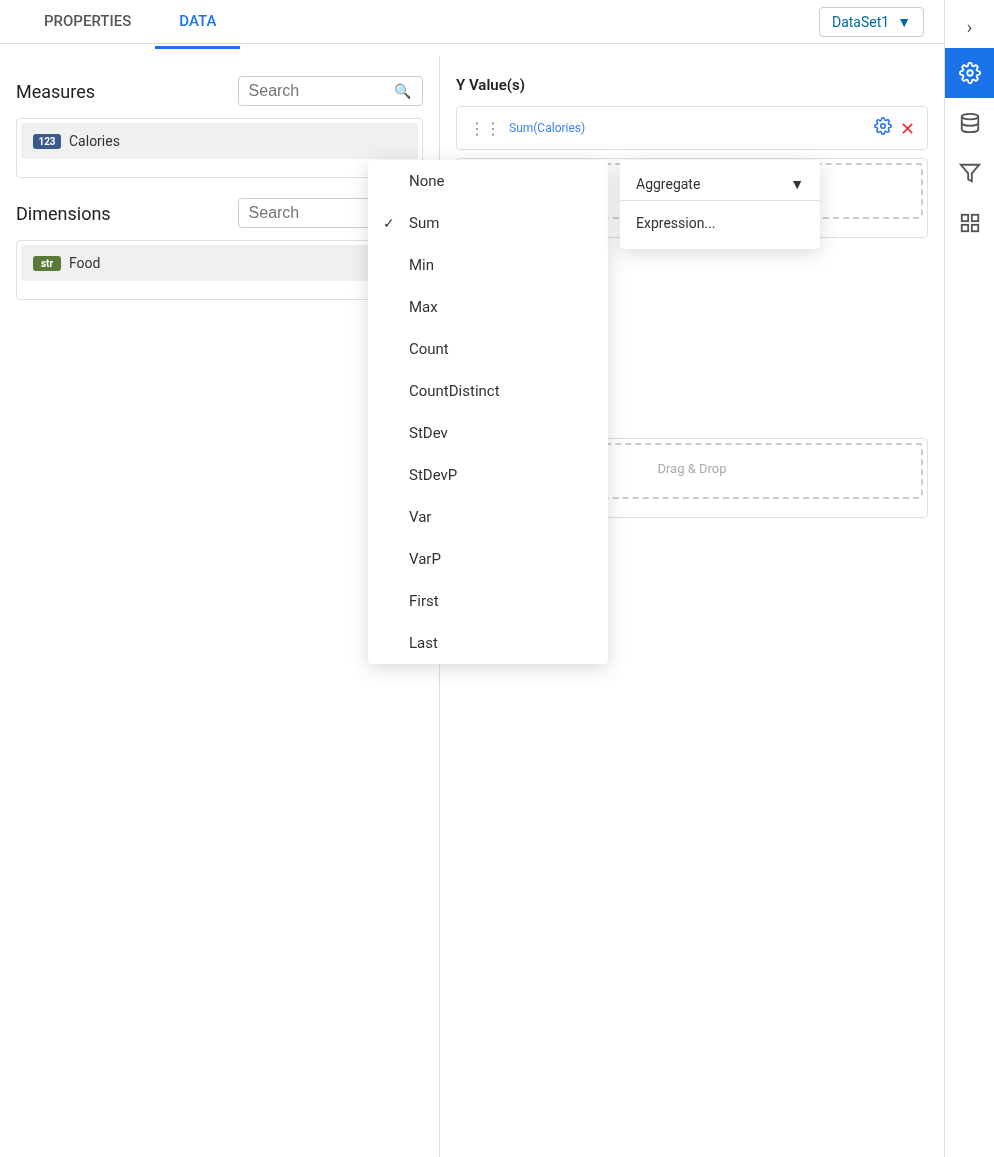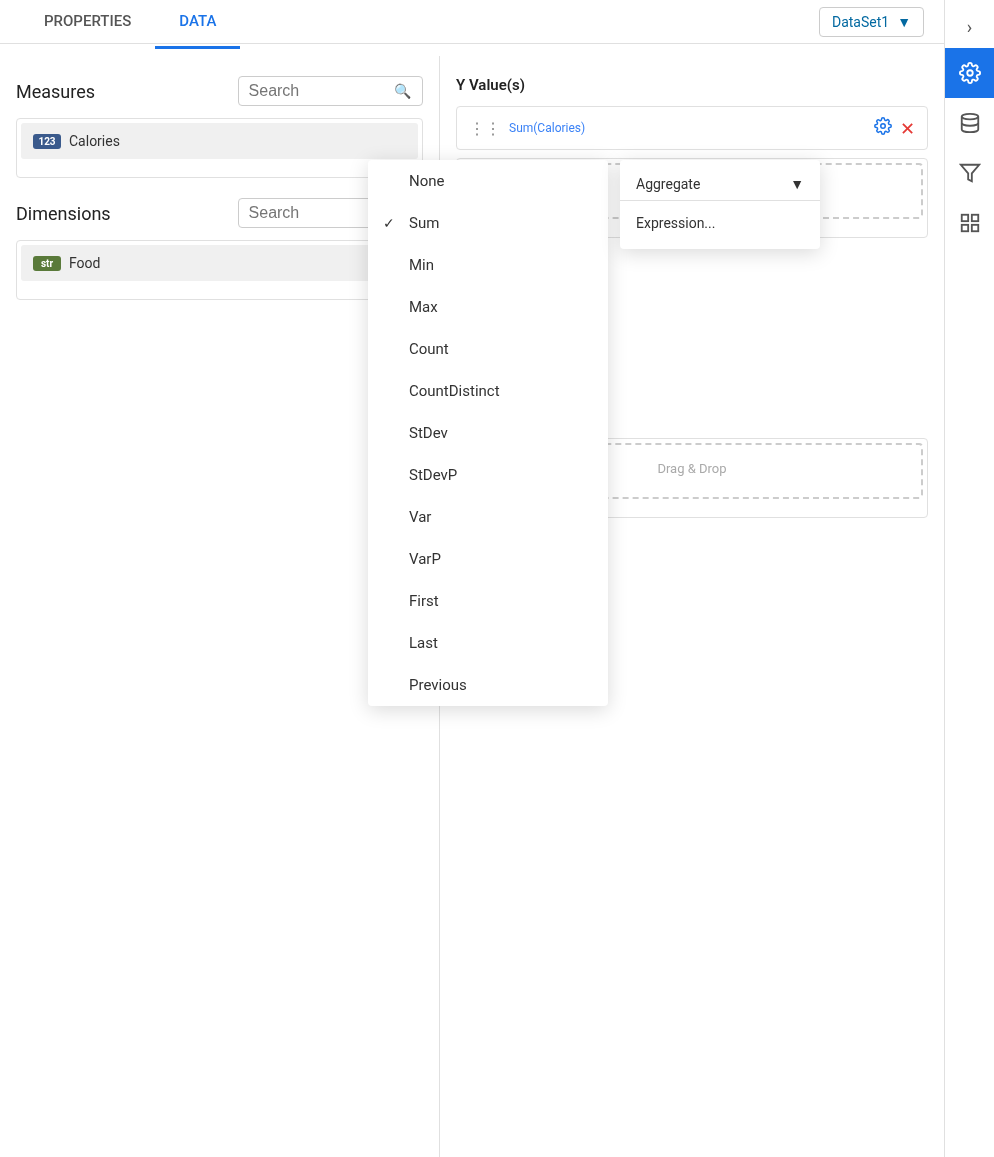--- a/index.html
+++ b/index.html
@@ -500,24 +500,20 @@
       <span>VarP</span>
     </div>
     <div class="dropdown-item">
       <span class="check"></span>
       <span>First</span>
     </div>
     <div class="dropdown-item">
       <span class="check"></span>
       <span>Last</span>
     </div>
-    <div class="dropdown-item">
-      <span class="check"></span>
-      <span>Previous</span>
-    </div>
   </div>
 
   <div class="aggregate-panel">
     <div class="agg-header">
       <span>Aggregate</span>
       <span>▼</span>
     </div>
     <div class="agg-item">
       <span>Expression...</span>
     </div>

